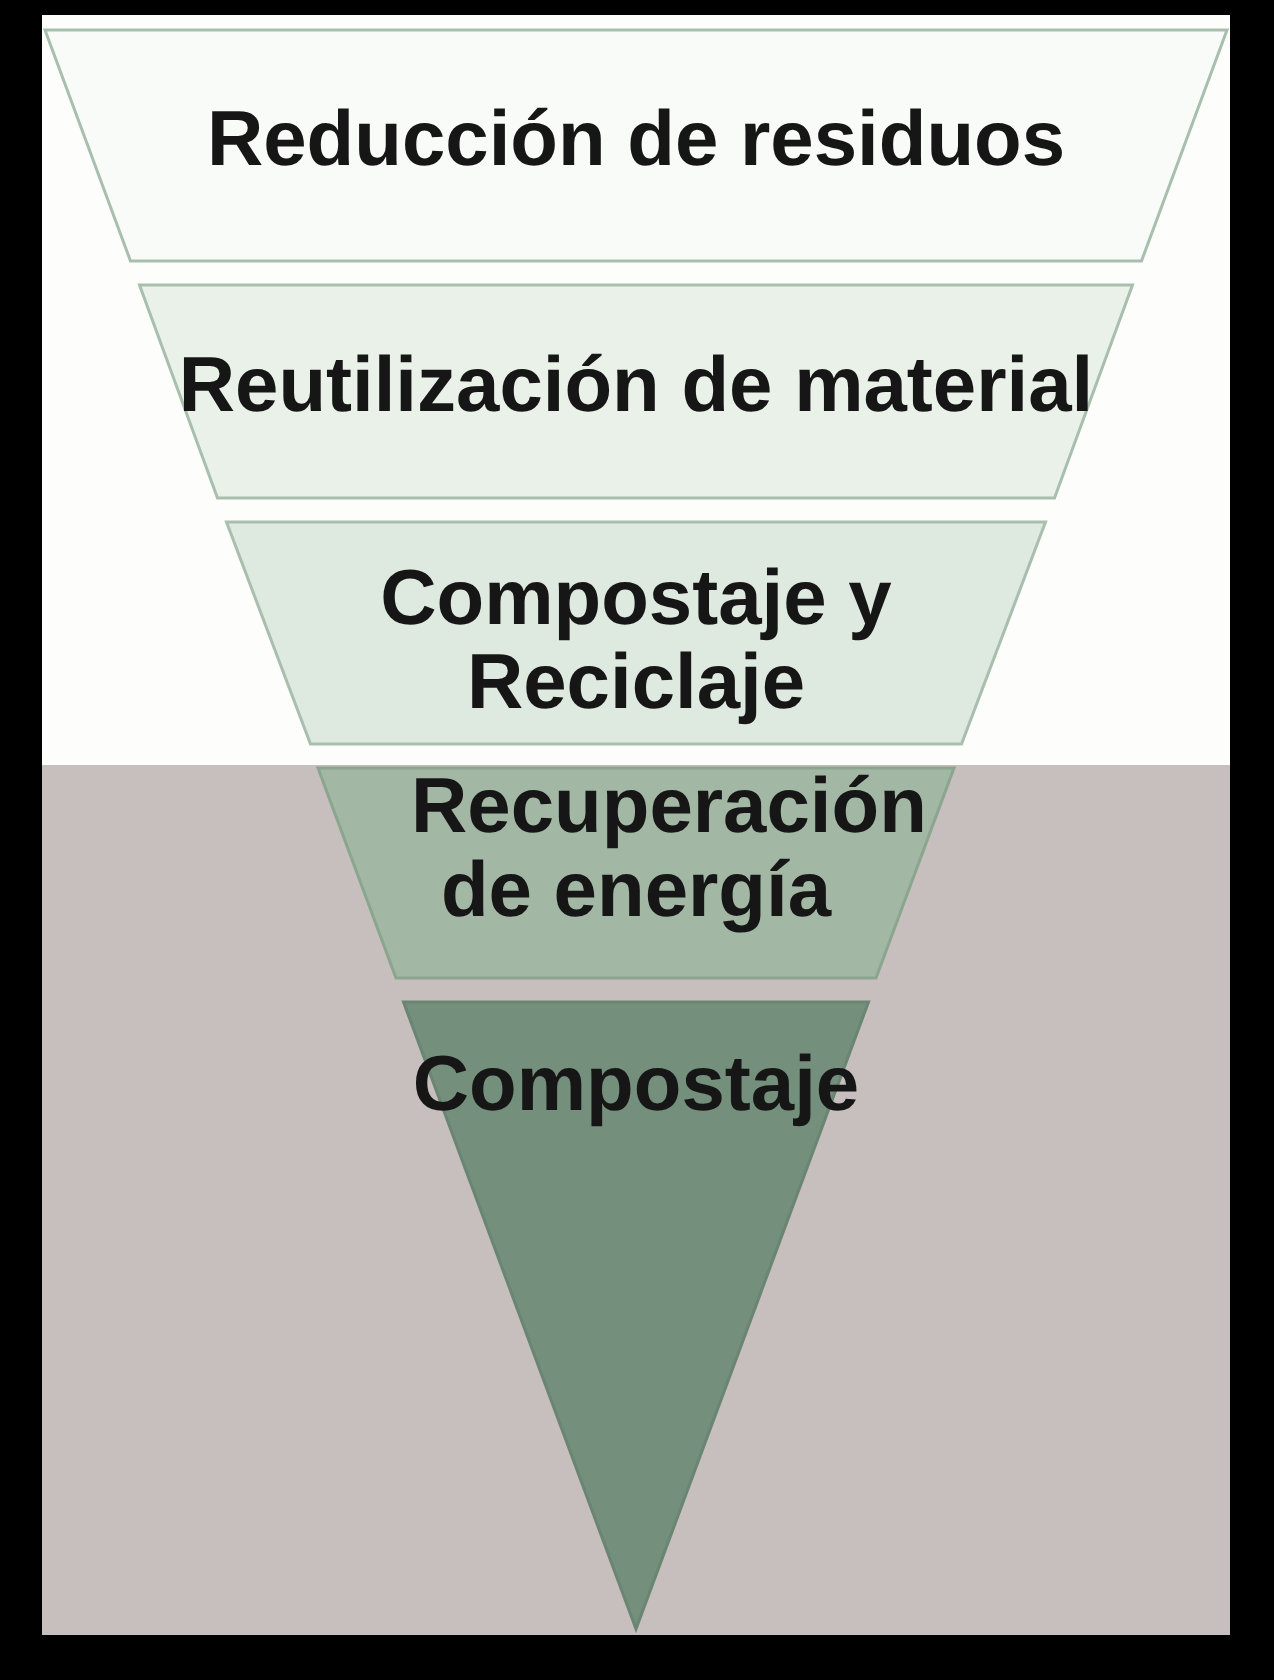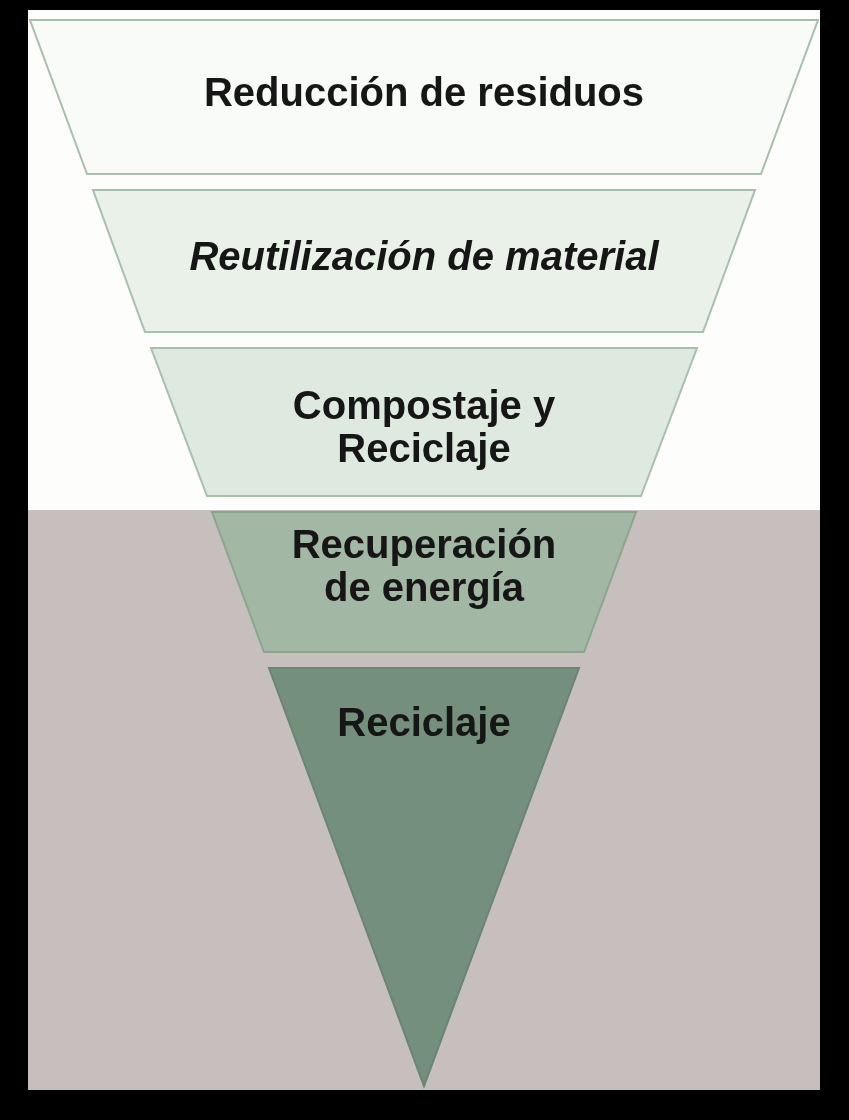--- a/index.html
+++ b/index.html
@@ -43,30 +43,30 @@
     top: 0;
     width: 849px;
     height: 1120px;
   }
   .label {
     position: absolute;
     transform: translate(-50%, -50%);
     text-align: center;
     font-weight: 700;
     color: #161616;
-    font-size: 40px;
+    font-size: 52px;
     line-height: 1.08;
     white-space: nowrap;
   }
   .label.wrap {
     white-space: normal;
     text-align: center;
   }
   .l1 { left: 424px; top: 93px; }
-  .l2 { left: 424px; top: 257px; font-style: italic; }
+  .l2 { left: 424px; top: 257px; }
   .l3 { left: 424px; top: 427px; width: 360px; }
   .l4 { left: 424px; top: 566px; width: 300px; }
   .l5 { left: 424px; top: 723px; }
 </style>
 </head>
 <body>
 
 <div class="frame">
 
   <div class="inner">
@@ -79,15 +79,15 @@
     <polygon points="93,190 755,190 703,332 145,332" stroke-width="2" fill="#e9f1e9" stroke="#a9bfae"></polygon>
     <polygon points="151,348 697,348 641,496 207,496" stroke-width="2" fill="#deE9e0" stroke="#a9bfae"></polygon>
     <polygon points="212,512 636,512 584,652 264,652" stroke-width="2" fill="#a2b7a4" stroke="#8ba68f"></polygon>
     <polygon points="269,668 579,668 424,1086" stroke-width="2" fill="#74907c" stroke="#6a8572"></polygon>
   </svg>
 
   <div class="label l1">Reducción de residuos</div>
   <div class="label l2">Reutilización de material</div>
   <div class="label l3 wrap">Compostaje y Reciclaje</div>
   <div class="label l4 wrap">Recuperación de energía</div>
-  <div class="label l5">Reciclaje</div>
+  <div class="label l5">Compostaje</div>
 
 </div>
 
 </body></html>

